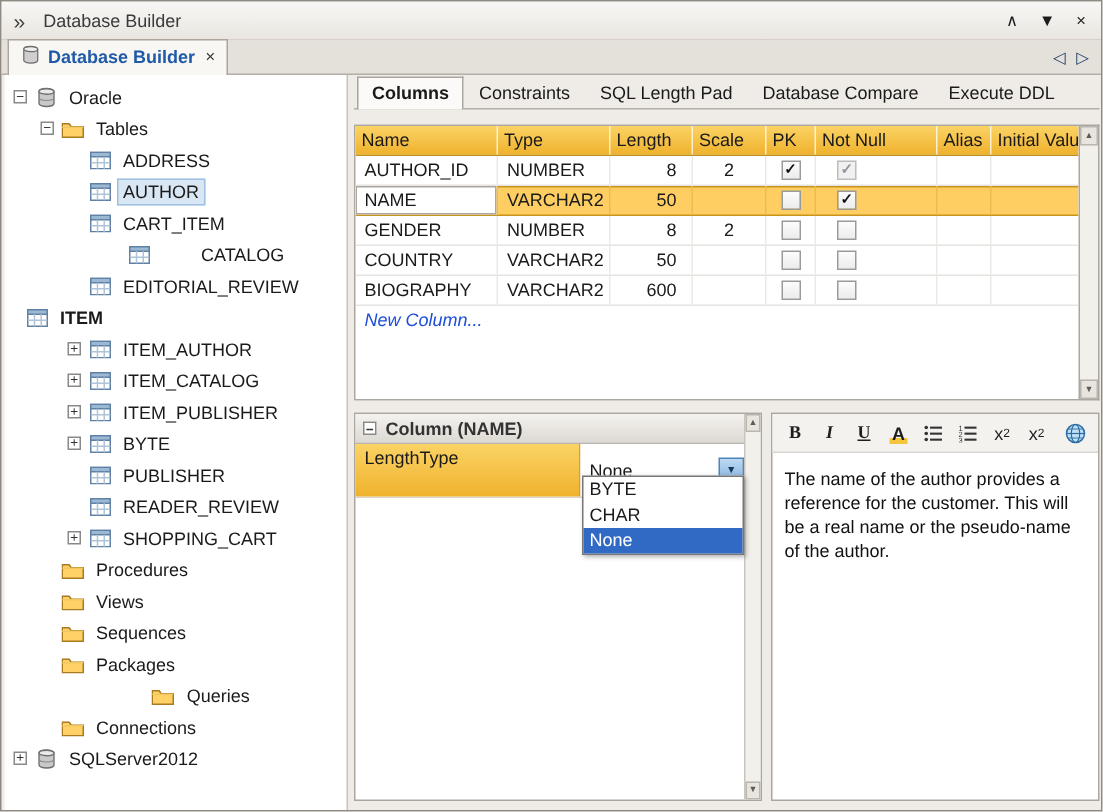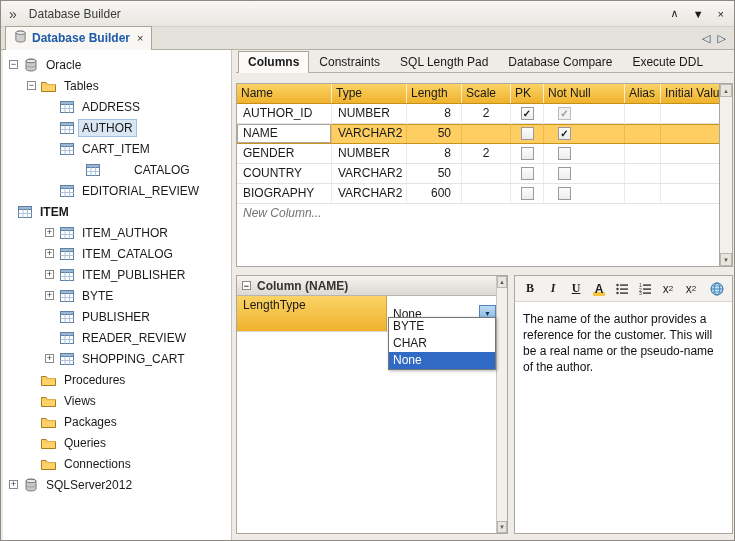--- a/index.html
+++ b/index.html
@@ -57,21 +57,21 @@
   .cb-cell{display:flex;align-items:center;padding:0;}
   .cb-cell.center{justify-content:center;}
   .cb-cell.lead{padding-left:14px;}
   .cb{width:13px;height:13px;border:1px solid #9A9A9A;background:linear-gradient(#FCFCFC,#ECECEC);
     display:flex;align-items:center;justify-content:center;font-size:10px;font-weight:bold;color:#111;}
   .cb.disabled{border-color:#BDBDBD;background:#F1F1F1;color:#8E959C;}
   .g-row.selected{background:#FECE63;border-bottom:1px solid #C9941C;
     box-shadow:inset 0 1px 0 #C9941C;}
   .g-row.selected .g-cell{border-right-color:#EBBC4C;}
   .g-row.selected .g-cell.editing{background:#FFFFFF;box-shadow:inset 0 0 0 1px #ABA7A0;}
-  .g-row.newrow{color:#737373;font-style:italic;border-bottom:none;}
+  .g-row.newrow{color:#1d4ed8;font-style:italic;border-bottom:none;}
   .g-row.newrow .g-cell{border-right:none;}
   
   .vscroll{width:13px;flex:none;background:#F2F0EB;border:1px solid #ABA7A0;border-left:none;
     display:flex;flex-direction:column;justify-content:space-between;}
   .scroll-btn{height:13px;background:#E8E5DF;border:1px solid #BAB6AE;display:flex;
     align-items:center;justify-content:center;font-size:6px;color:#5E5B55;}
   .h-splitter{height:8px;flex:none;}
   
   .bottom{flex:1;display:flex;min-height:0;margin-bottom:6px;}
   .prop-panel{width:272px;flex:none;border:1px solid #ABA7A0;background:#FFFFFF;display:flex;position:relative;}
@@ -370,23 +370,33 @@
           <span class="tree-label">Views</span>
         </div>
         <div class="tree-row" style="padding-left: 24px;">
           <span class="expander"></span>
           <span class="tree-icon">
             <svg width="15" height="12" viewBox="0 0 15 12">
               <path d="M0.5 2.5 h4.6 l1.4 2 h8 v7 h-14 z" fill="#FFD167" stroke="#A97B21" stroke-width="1"></path>
               <path d="M0.5 4.8 h14" stroke="#F3C75F" stroke-width="1"></path>
             </svg>
           </span>
+          <span class="tree-label">Sequences</span>
+        </div>
+        <div class="tree-row" style="padding-left: 24px;">
+          <span class="expander"></span>
+          <span class="tree-icon">
+            <svg width="15" height="12" viewBox="0 0 15 12">
+              <path d="M0.5 2.5 h4.6 l1.4 2 h8 v7 h-14 z" fill="#FFD167" stroke="#A97B21" stroke-width="1"></path>
+              <path d="M0.5 4.8 h14" stroke="#F3C75F" stroke-width="1"></path>
+            </svg>
+          </span>
           <span class="tree-label">Packages</span>
         </div>
-        <div class="tree-row" style="padding-left: 24px;">
+        <div class="tree-row" style="padding-left: 24px; justify-content: center;">
           <span class="expander"></span>
           <span class="tree-icon">
             <svg width="15" height="12" viewBox="0 0 15 12">
               <path d="M0.5 2.5 h4.6 l1.4 2 h8 v7 h-14 z" fill="#FFD167" stroke="#A97B21" stroke-width="1"></path>
               <path d="M0.5 4.8 h14" stroke="#F3C75F" stroke-width="1"></path>
             </svg>
           </span>
           <span class="tree-label">Queries</span>
         </div>
         <div class="tree-row" style="padding-left: 24px;">

